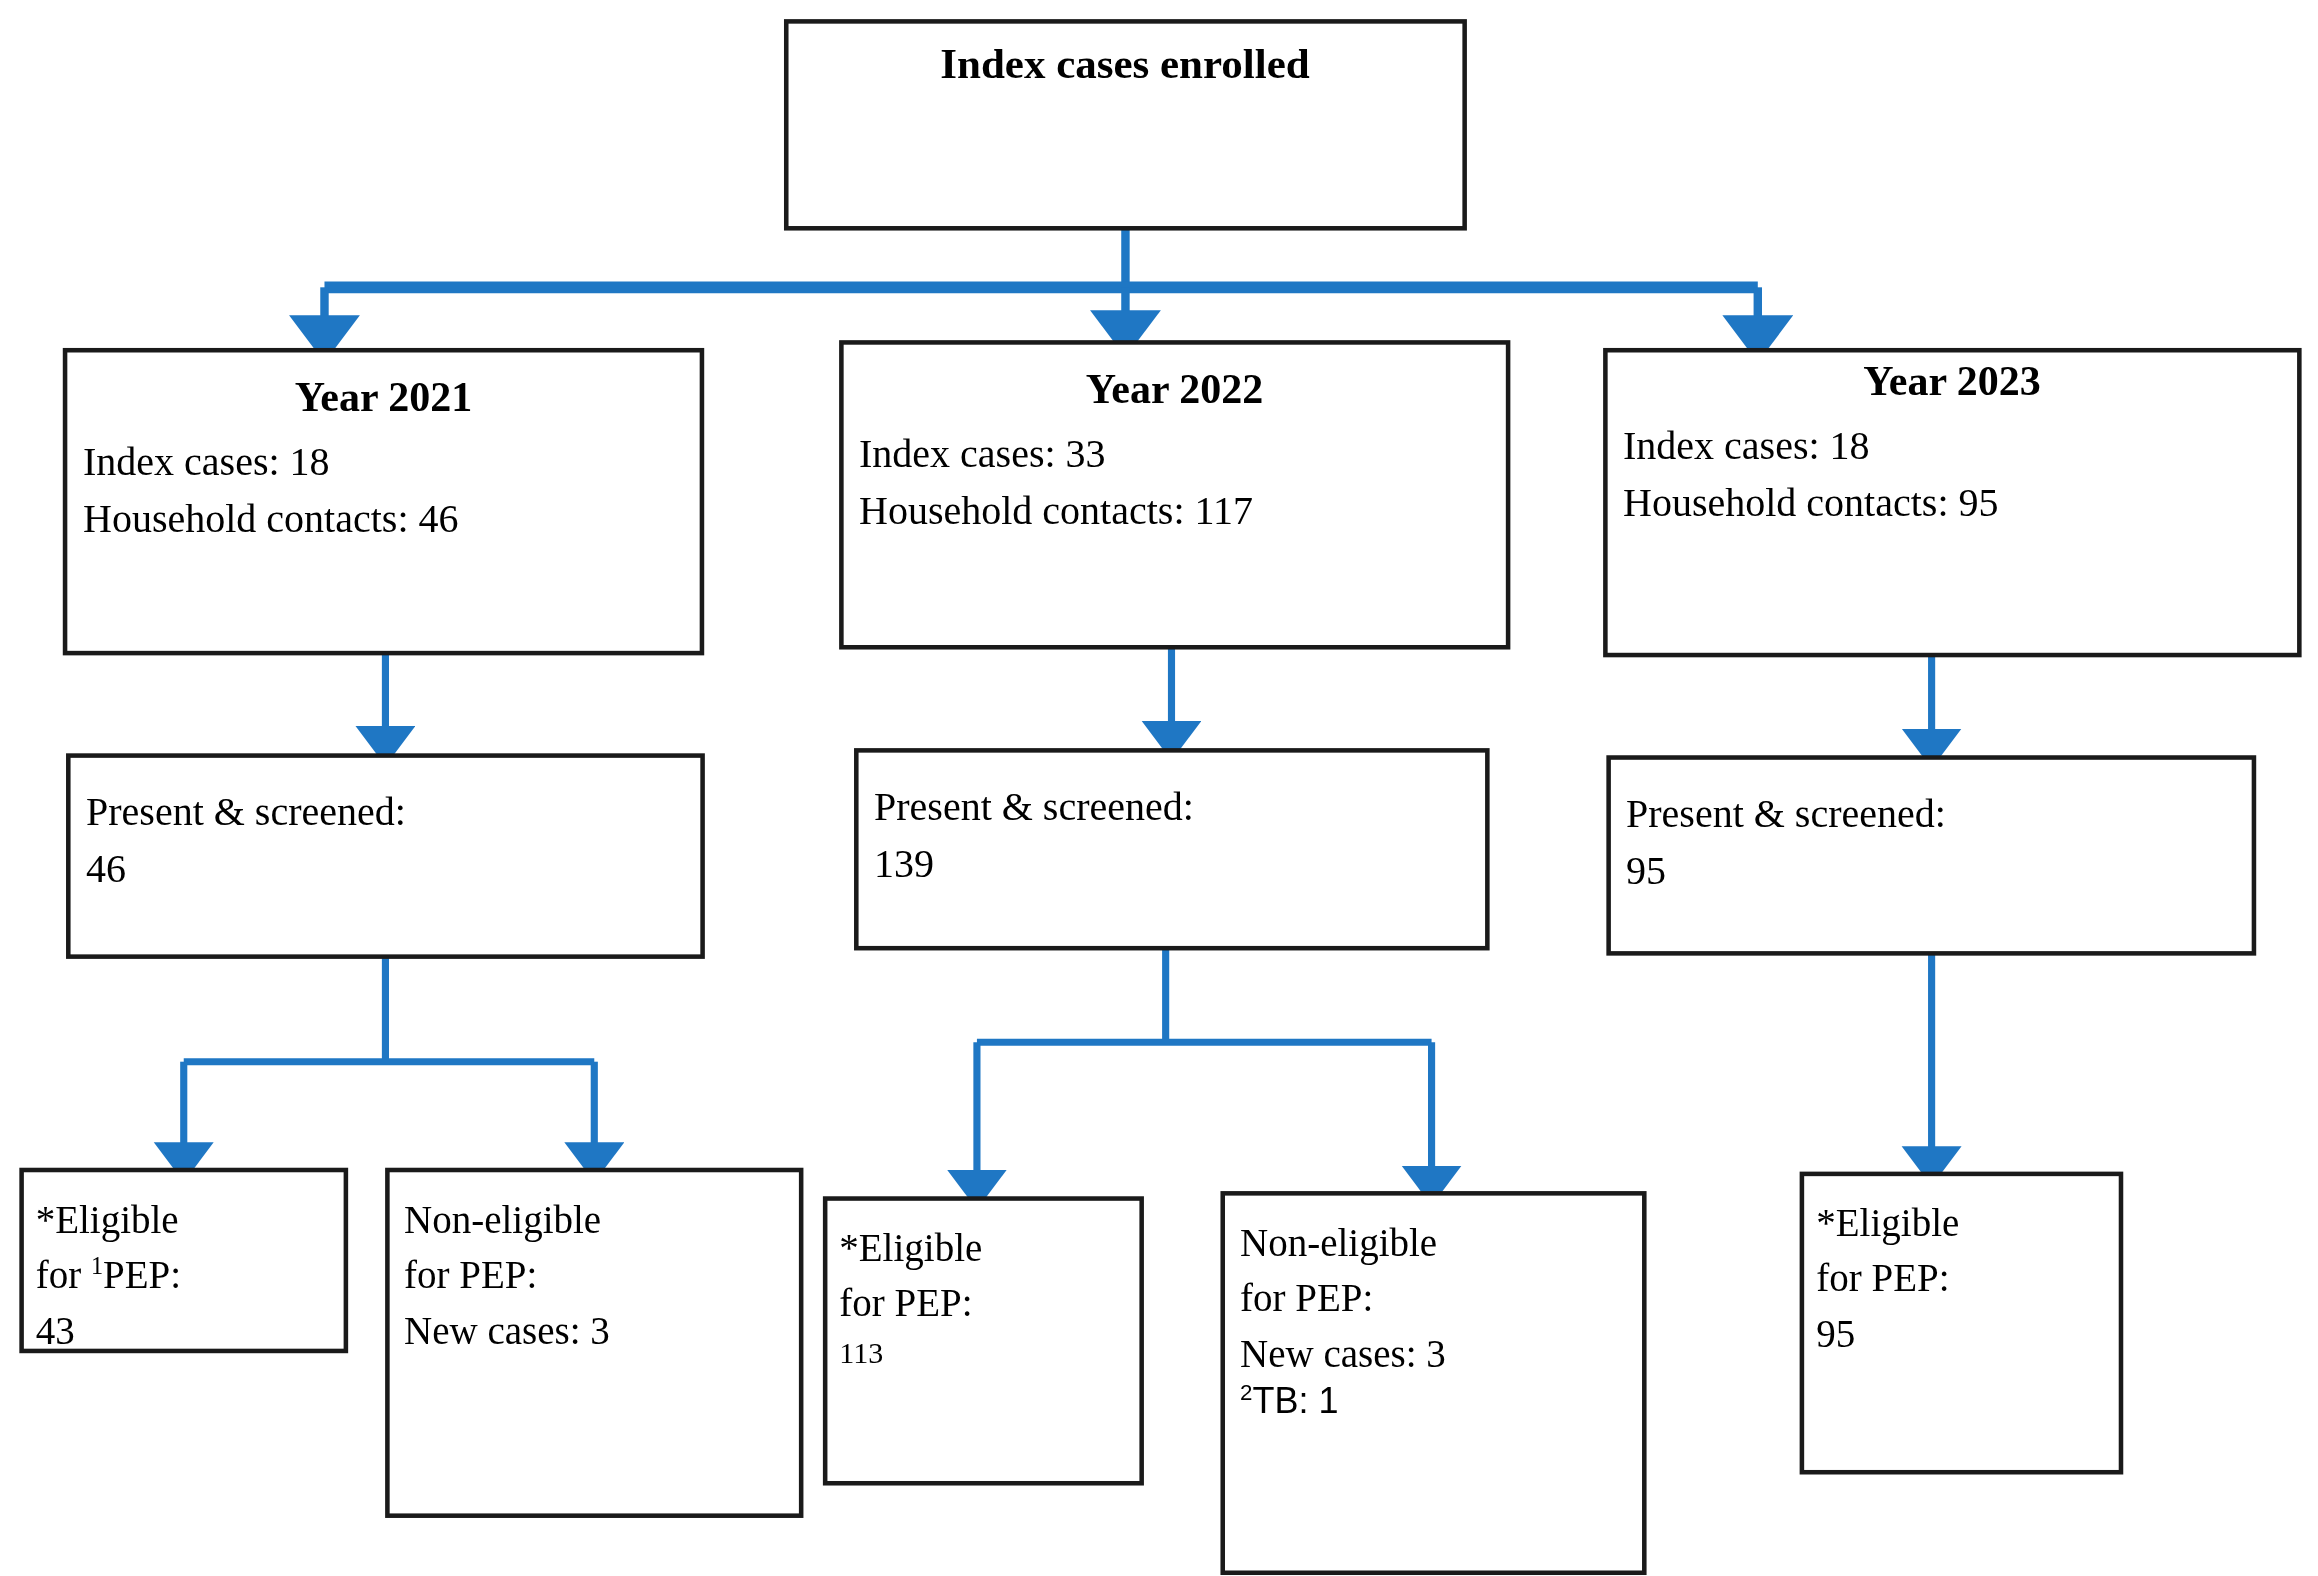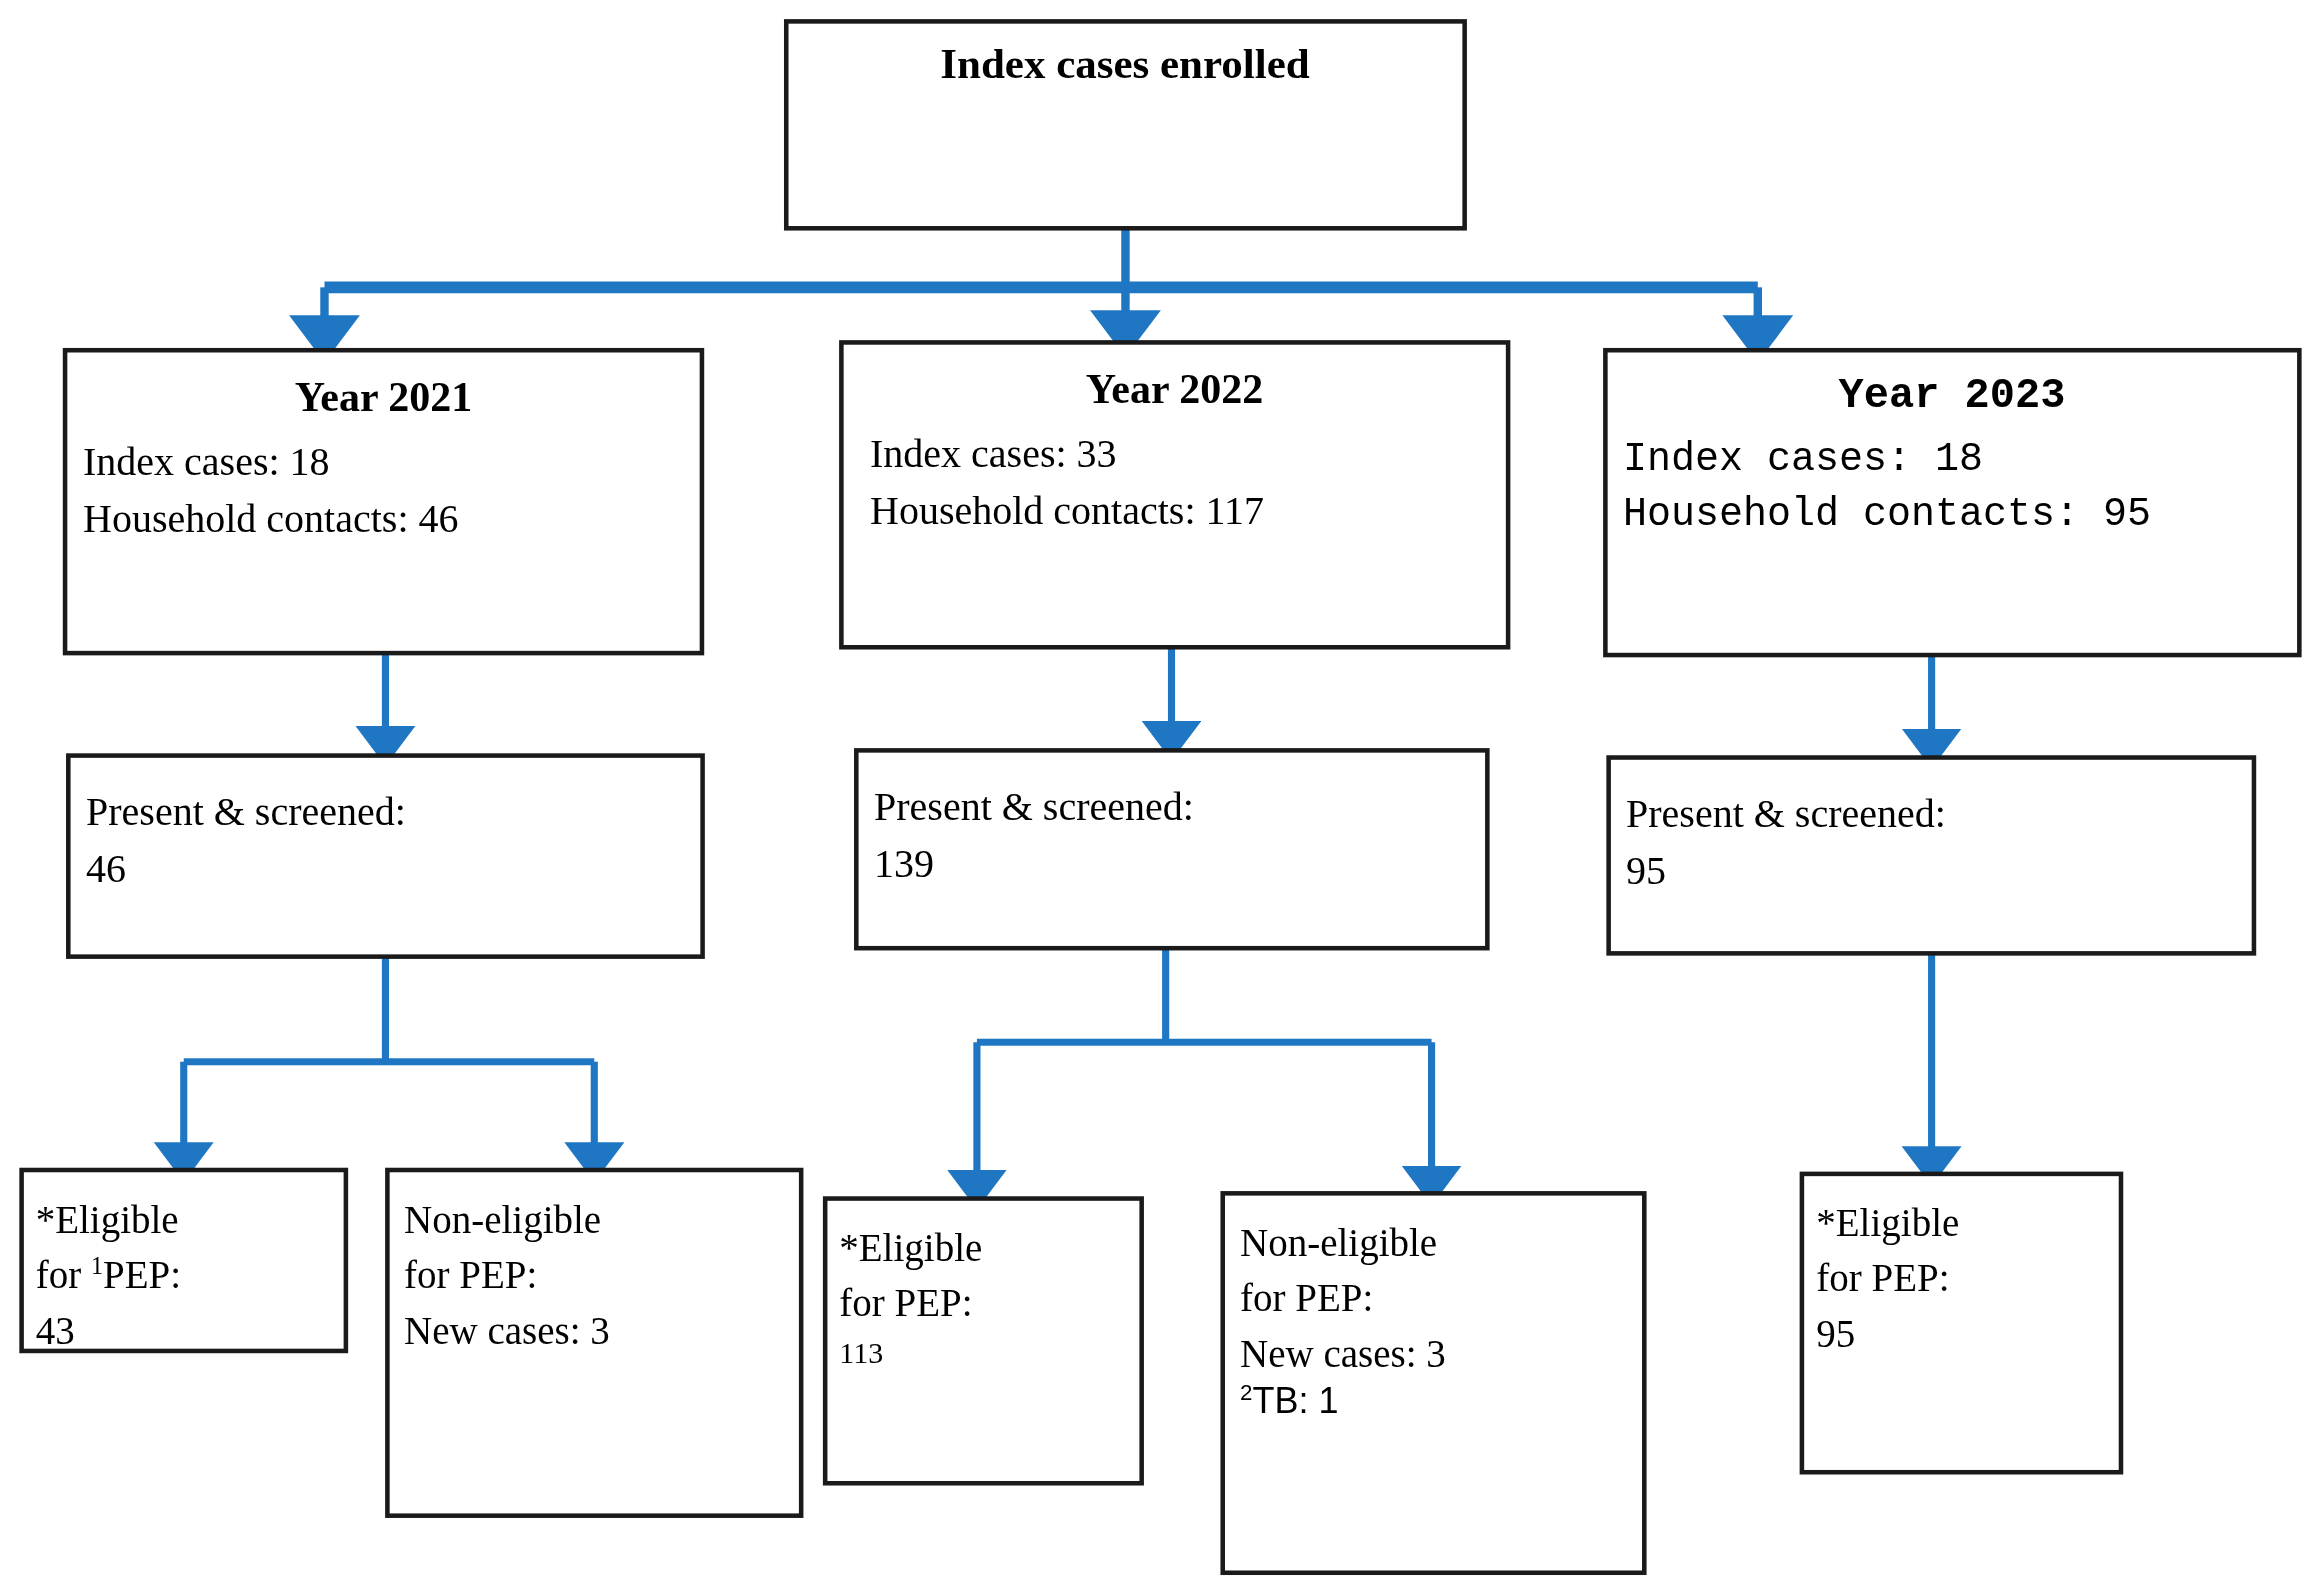--- a/index.html
+++ b/index.html
@@ -71,27 +71,27 @@
 <div class="node-text" style="left:786px;top:39px;width:678px;">
   <div class="node-title" style="font-size:43px;">Index cases enrolled</div>
 </div>
 
 <div class="node-text" style="left:65px;top:373px;width:637px;padding:0 18px;">
   <div class="node-title" style="font-size:42px;">Year 2021</div>
   <div class="node-line" style="font-size:40px;margin-top:17px;">Index cases: 18</div>
   <div class="node-line" style="font-size:40px;margin-top:10.4px;">Household contacts: 46</div>
 </div>
 
-<div class="node-text" style="left:841px;top:365px;width:667px;padding:0 29px;">
+<div class="node-text" style="left:841px;top:365px;width:667px;padding:0 18px;">
   <div class="node-title" style="font-size:42px;">Year 2022</div>
   <div class="node-line" style="font-size:40px;margin-top:17px;">Index cases: 33</div>
   <div class="node-line" style="font-size:40px;margin-top:10.4px;">Household contacts: 117</div>
 </div>
 
-<div class="node-text" style="left:1605px;top:372px;width:694px;padding:0 18px;font-family:Liberation Mono, monospace;">
+<div class="node-text" style="left:1605px;top:357px;width:694px;padding:0 18px;">
   <div class="node-title" style="font-size:42px;">Year 2023</div>
   <div class="node-line" style="font-size:40px;margin-top:17px;">Index cases: 18</div>
   <div class="node-line" style="font-size:40px;margin-top:10.4px;">Household contacts: 95</div>
 </div>
 
 <div class="node-text" style="left:68px;top:788px;width:634px;padding:0 18px;">
   <div class="node-line" style="font-size:40px;">Present &amp; screened:</div>
   <div class="node-line" style="font-size:40px;margin-top:10.4px;">46</div>
 </div>
 

